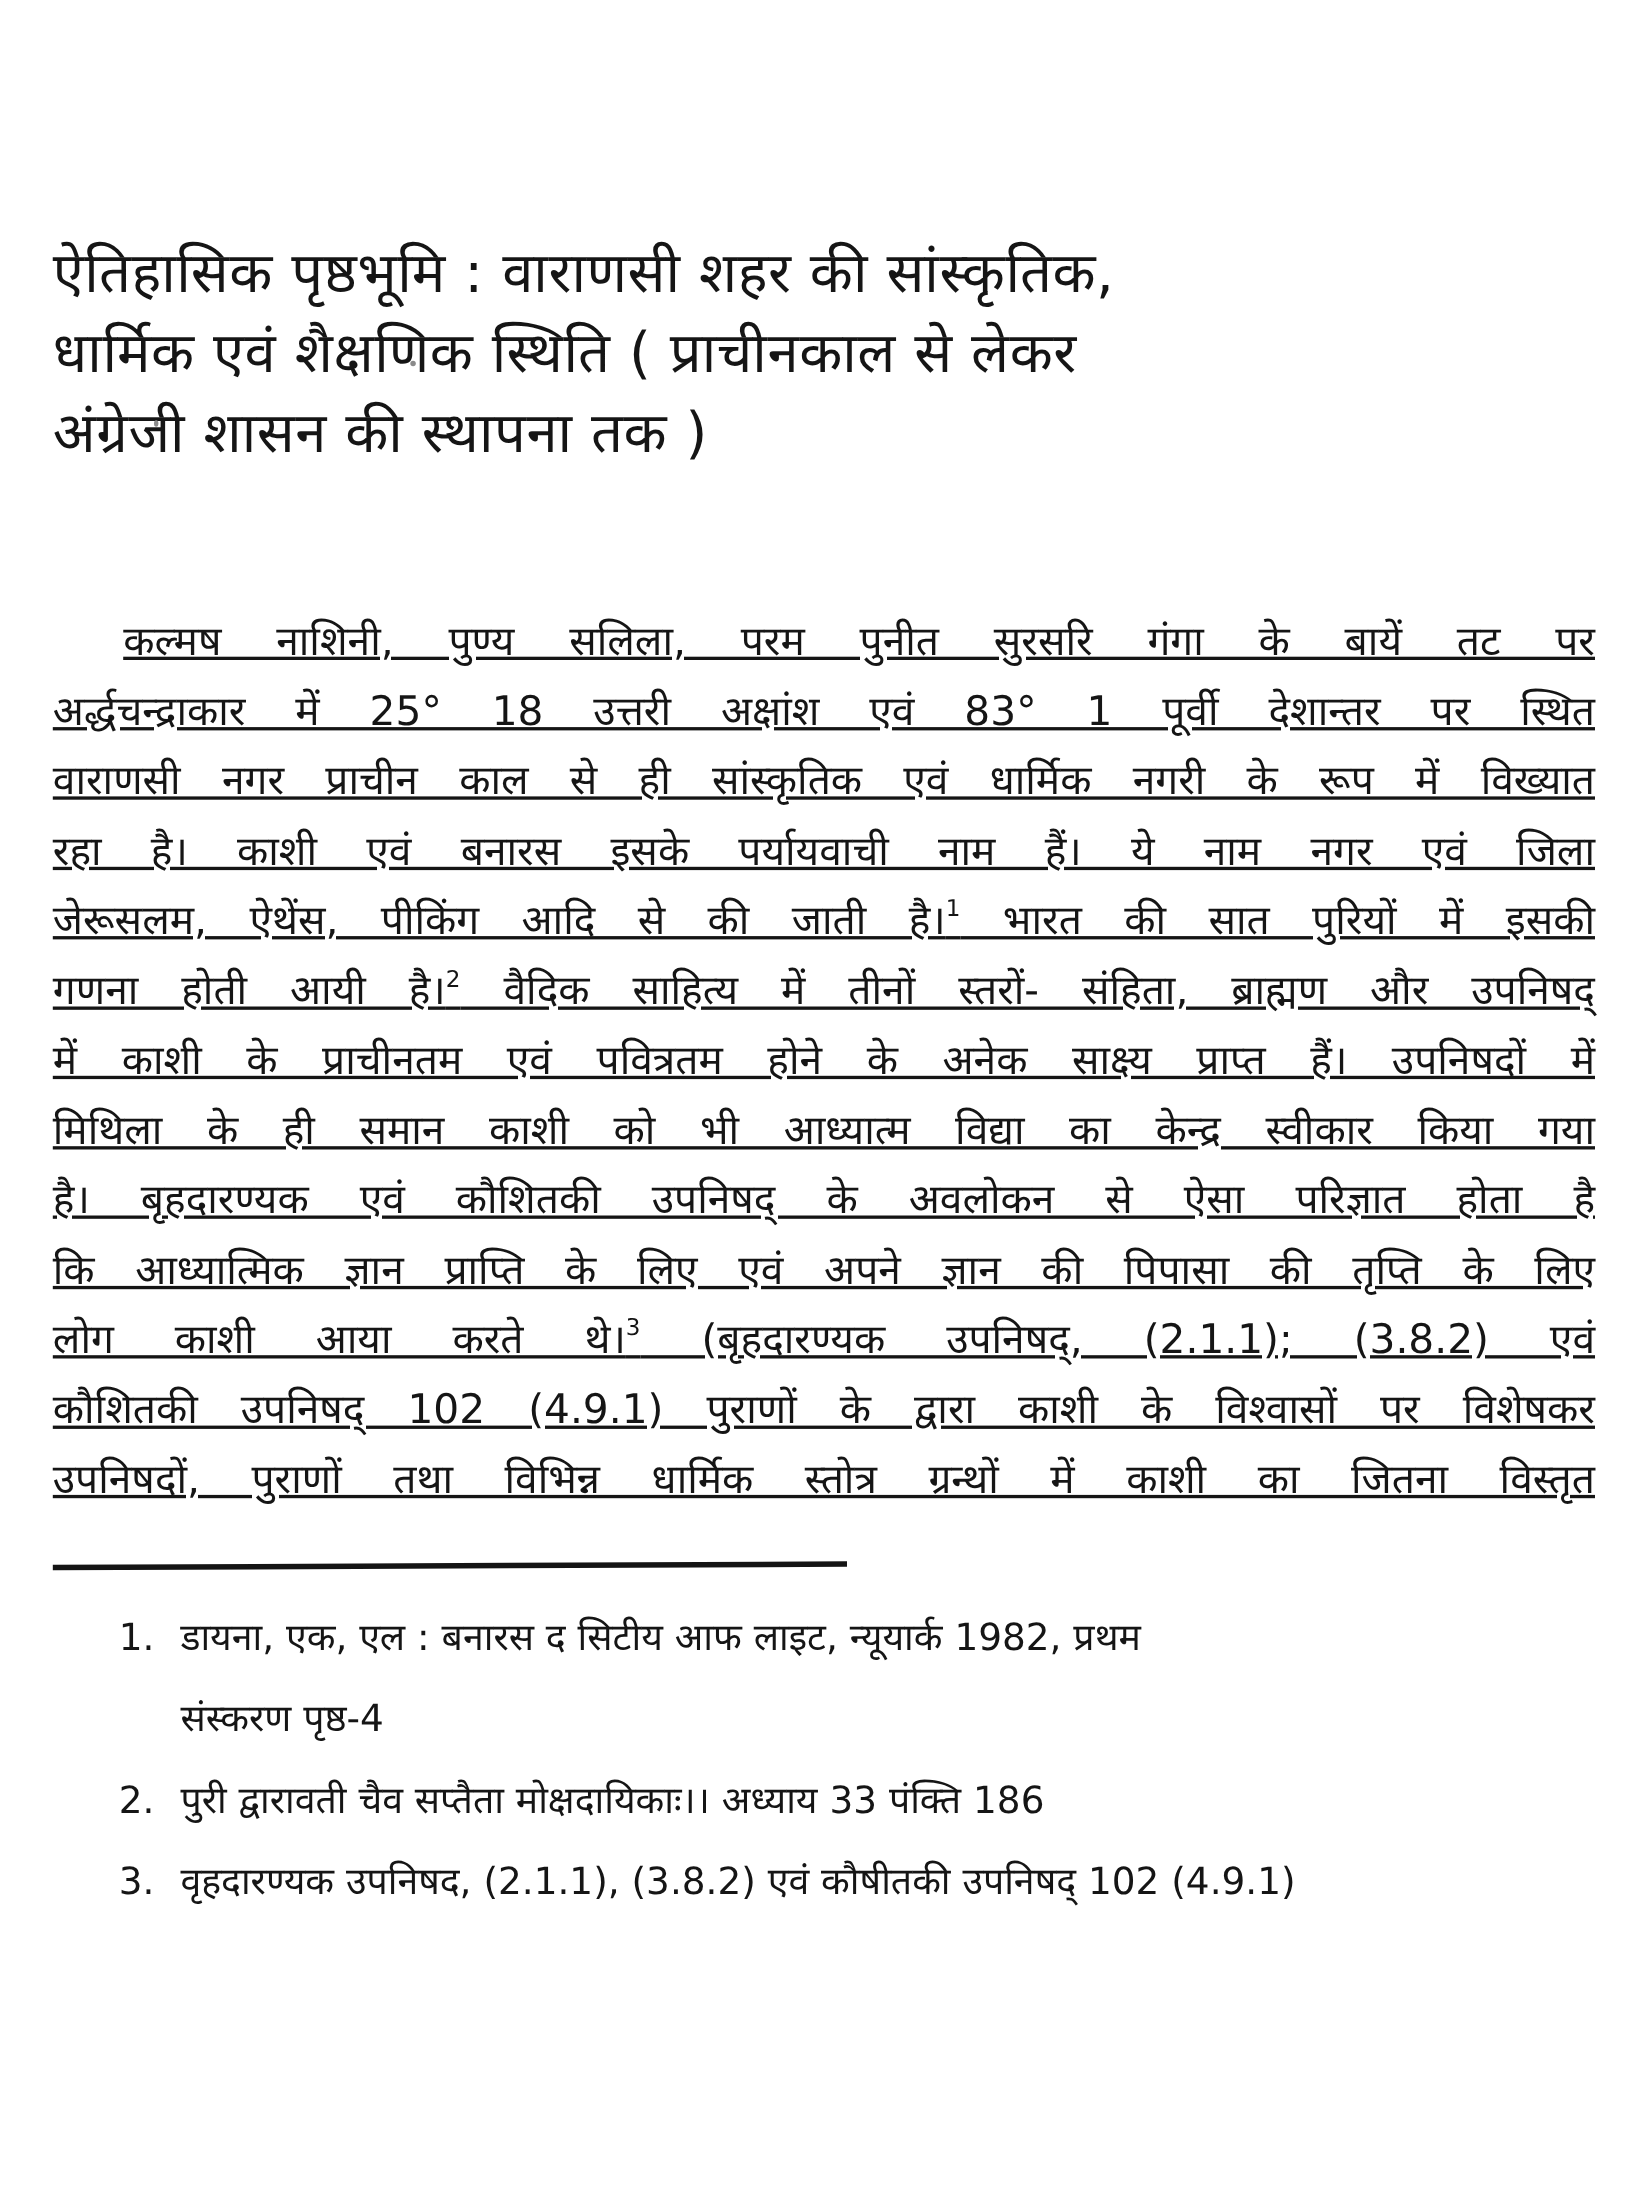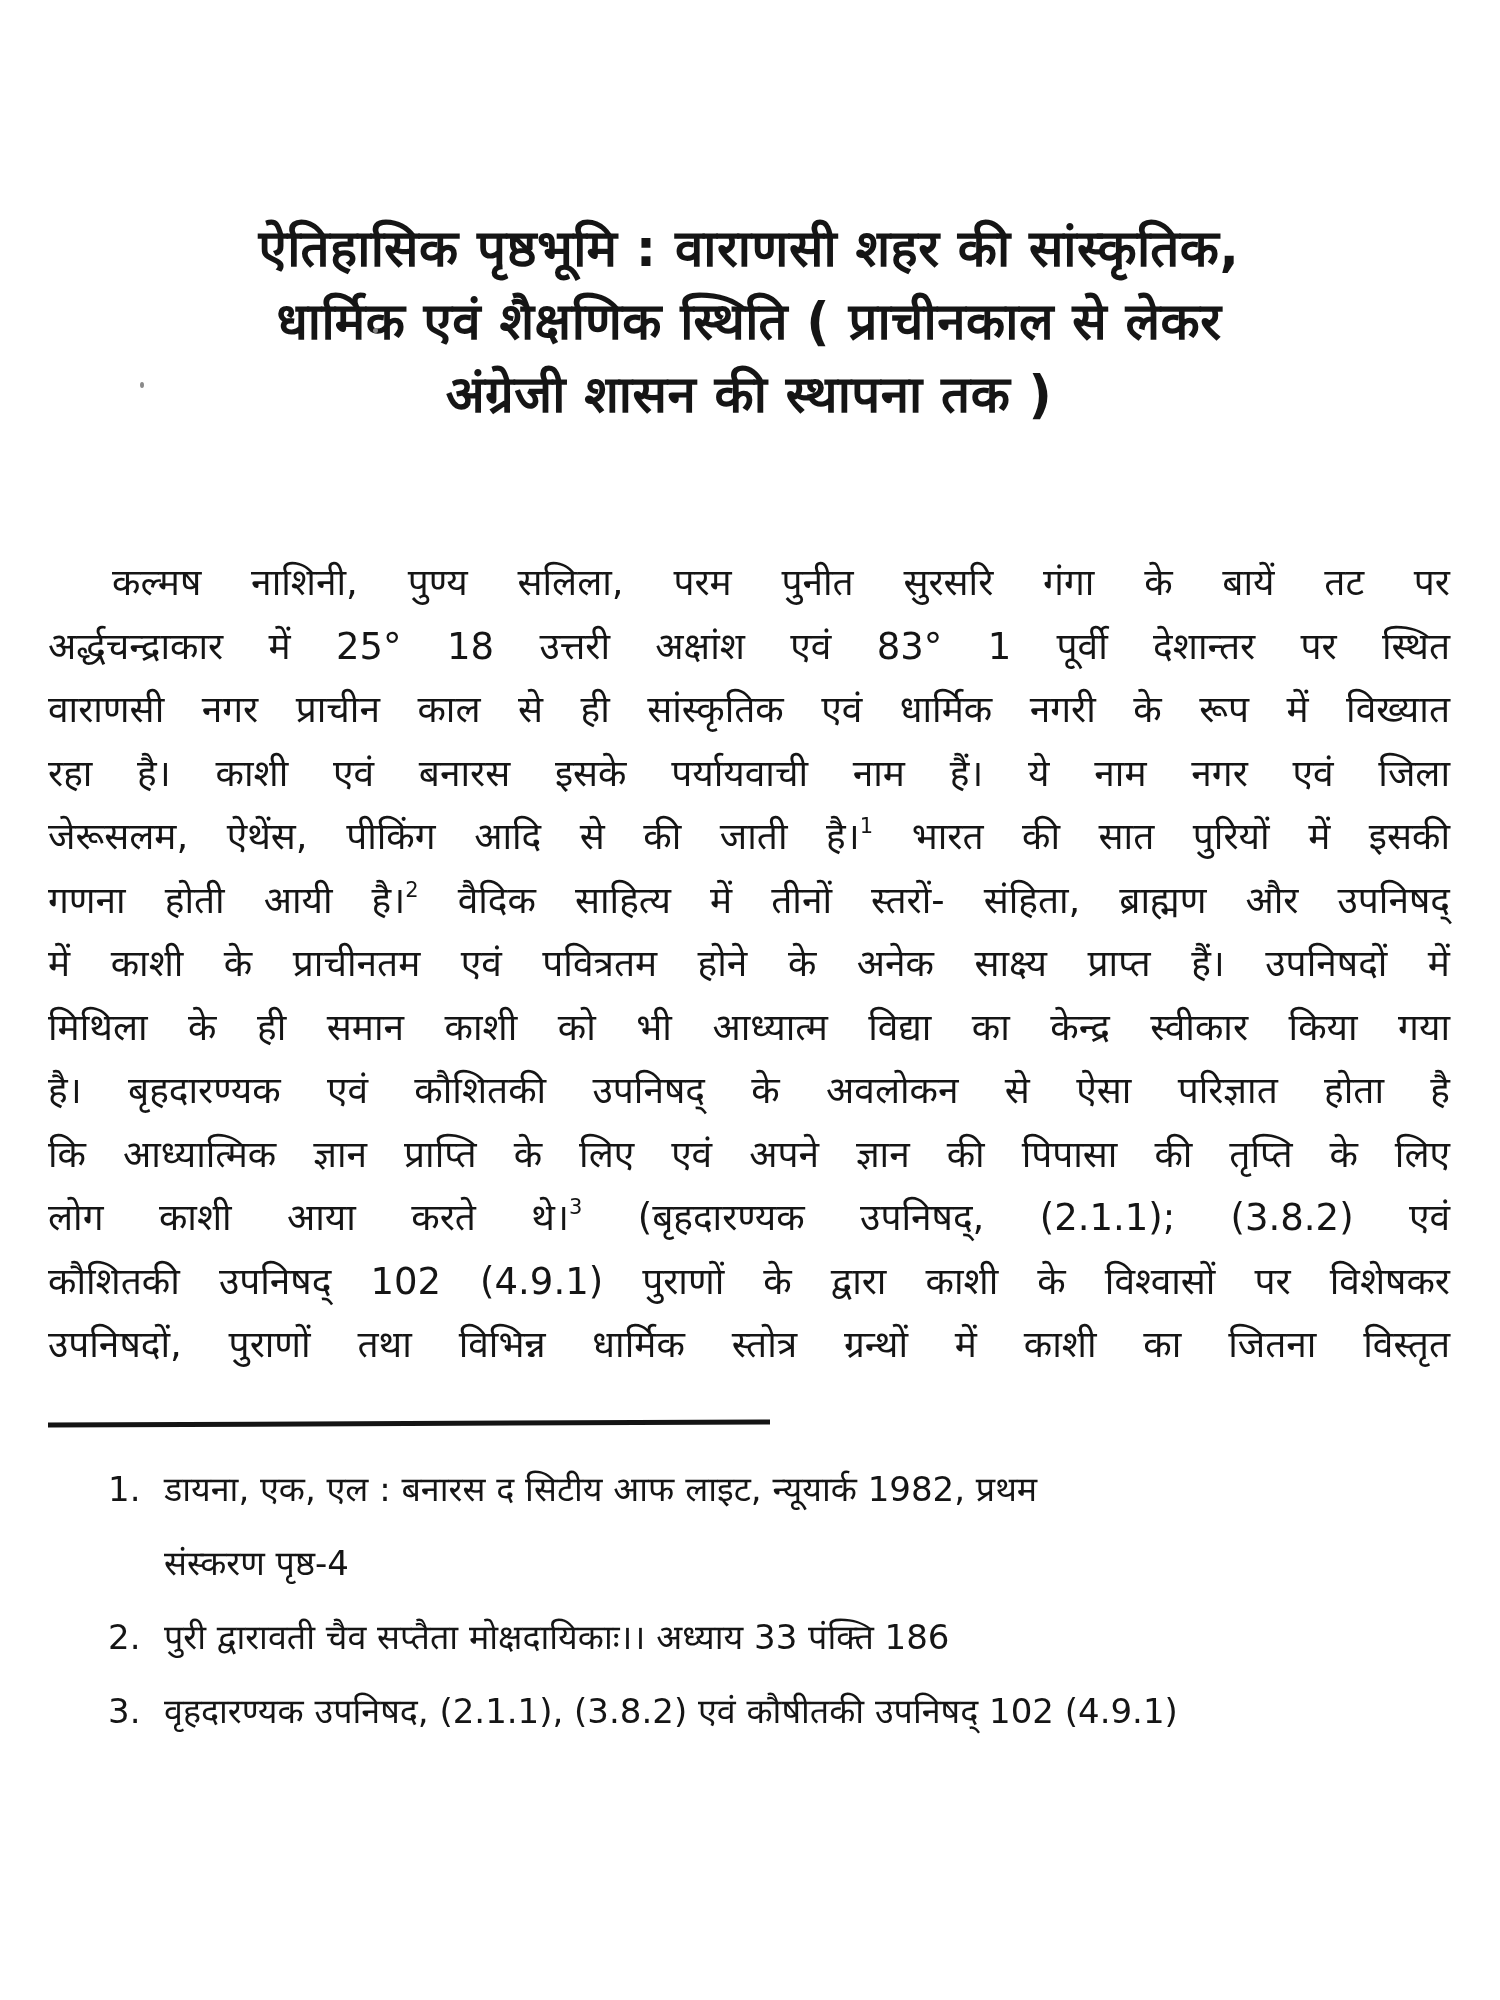--- a/index.html
+++ b/index.html
@@ -24,29 +24,29 @@
   }
   .scan-speck {
     position: absolute;
     background: #8a8a8a;
     border-radius: 50%;
   }
   .speck-1 { left: 373px; top: 116px; width: 5px; height: 5px; }
   .speck-2 { left: 140px; top: 170px; width: 4px; height: 6px; }
   .title {
     margin-top: 212px;
-    text-align: center;
-    font-weight: bold;
+    font-weight: normal;
     font-size: 51px;
     line-height: 73px;
     letter-spacing: 0.5px;
   }
   .body-text {
     margin-top: 120px;
     font-size: 37px;
+    text-decoration: underline;
   }
   .body-line {
     line-height: 63.5px;
     text-align: justify;
     text-align-last: justify;
     white-space: normal;
   }
   .body-line.indent {
     padding-left: 64px;
   }

